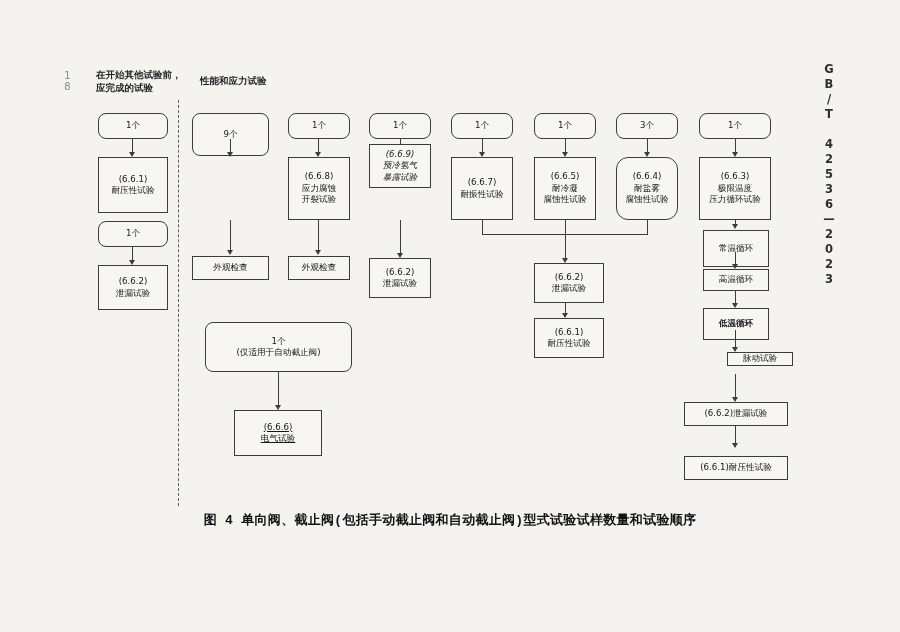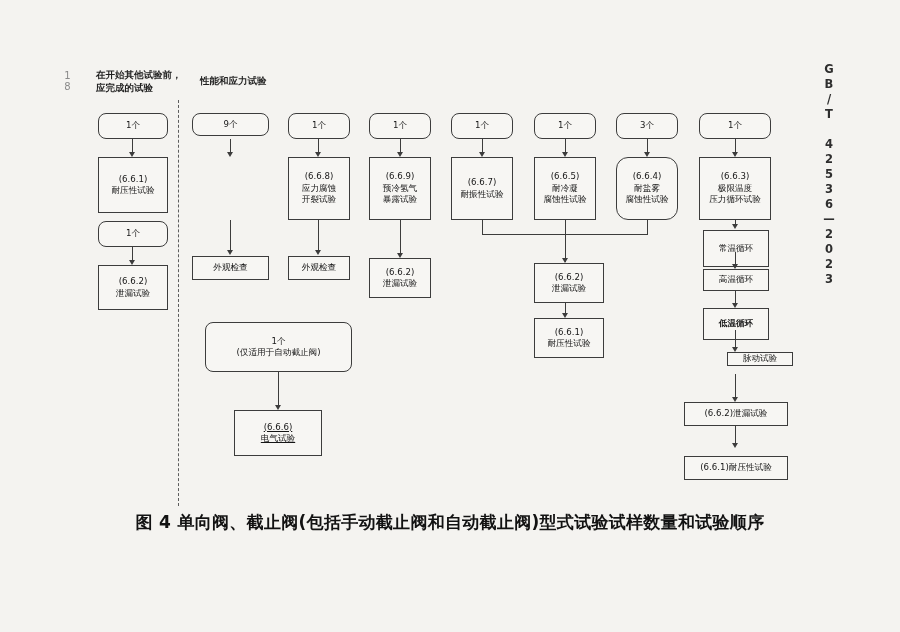--- a/index.html
+++ b/index.html
@@ -105,24 +105,25 @@
     border-top: 5.2px solid #3c3c3c;
   }
 
   
   #caption {
     position: absolute;
     left: 0;
     top: 511px;
     width: 900px;
     text-align: center;
-    font-size: 17px;
+    font-size: 13px;
     font-weight: bold;
     color: #121212;
     letter-spacing: 0.3px;
+    font-family: Liberation Mono, monospace;
   }
 </style>
 </head>
 <body>
 
 <div id="page">
 
   <div class="vert-text" id="page-number">18</div>
   <div class="vert-text" id="std-number">GB/T 42536—2023</div>
 
@@ -137,41 +138,41 @@
   <div class="arrow" style="left:129px; top:152px;"></div>
   <div class="node" style="left:98px; top:157px; width:70px; height:56px;">(6.6.1)
 耐压性试验</div>
 
   <div class="node rounded" style="left:98px; top:221px; width:70px; height:26px;">1个</div>
   <div class="vline" style="left:132px; top:247px; height:15px;"></div>
   <div class="arrow" style="left:129px; top:260px;"></div>
   <div class="node" style="left:98px; top:265px; width:70px; height:45px;">(6.6.2)
 泄漏试验</div>
 
-  <div class="node rounded" style="left:192px; top:113px; width:77px; height:23px;">9个</div>
+  <div class="node rounded" style="left:192px; top:113px; width:77px; height:43px;">9个</div>
   <div class="vline" style="left:230px; top:139px; height:15px;"></div>
   <div class="arrow" style="left:227px; top:152px;"></div>
   <div class="vline" style="left:230px; top:220px; height:32px;"></div>
   <div class="arrow" style="left:227px; top:250px;"></div>
   <div class="node thin" style="left:192px; top:256px; width:77px; height:24px;">外观检查</div>
 
   <div class="node rounded" style="left:288px; top:113px; width:62px; height:26px;">1个</div>
   <div class="vline" style="left:318px; top:139px; height:15px;"></div>
   <div class="arrow" style="left:315px; top:152px;"></div>
   <div class="node" style="left:288px; top:157px; width:62px; height:63px;">(6.6.8)
 应力腐蚀
 开裂试验</div>
   <div class="vline" style="left:318px; top:220px; height:32px;"></div>
   <div class="arrow" style="left:315px; top:250px;"></div>
   <div class="node thin" style="left:288px; top:256px; width:62px; height:24px;">外观检查</div>
 
   <div class="node rounded" style="left:369px; top:113px; width:62px; height:26px;">1个</div>
   <div class="vline" style="left:400px; top:139px; height:15px;"></div>
   <div class="arrow" style="left:397px; top:152px;"></div>
-  <div class="node" style="left:369px; top:157px; width:62px; height:63px;">(6.6.9)
+  <div class="node" style="left:369px; top:144px; width:62px; height:44px;font-style:italic;">(6.6.9)
 预冷氢气
 暴露试验</div>
   <div class="vline" style="left:400px; top:220px; height:35px;"></div>
   <div class="arrow" style="left:397px; top:253px;"></div>
   <div class="node" style="left:369px; top:258px; width:62px; height:40px;">(6.6.2)
 泄漏试验</div>
 
   <div class="node rounded" style="left:451px; top:113px; width:62px; height:26px;">1个</div>
   <div class="vline" style="left:482px; top:139px; height:15px;"></div>
   <div class="arrow" style="left:479px; top:152px;"></div>

